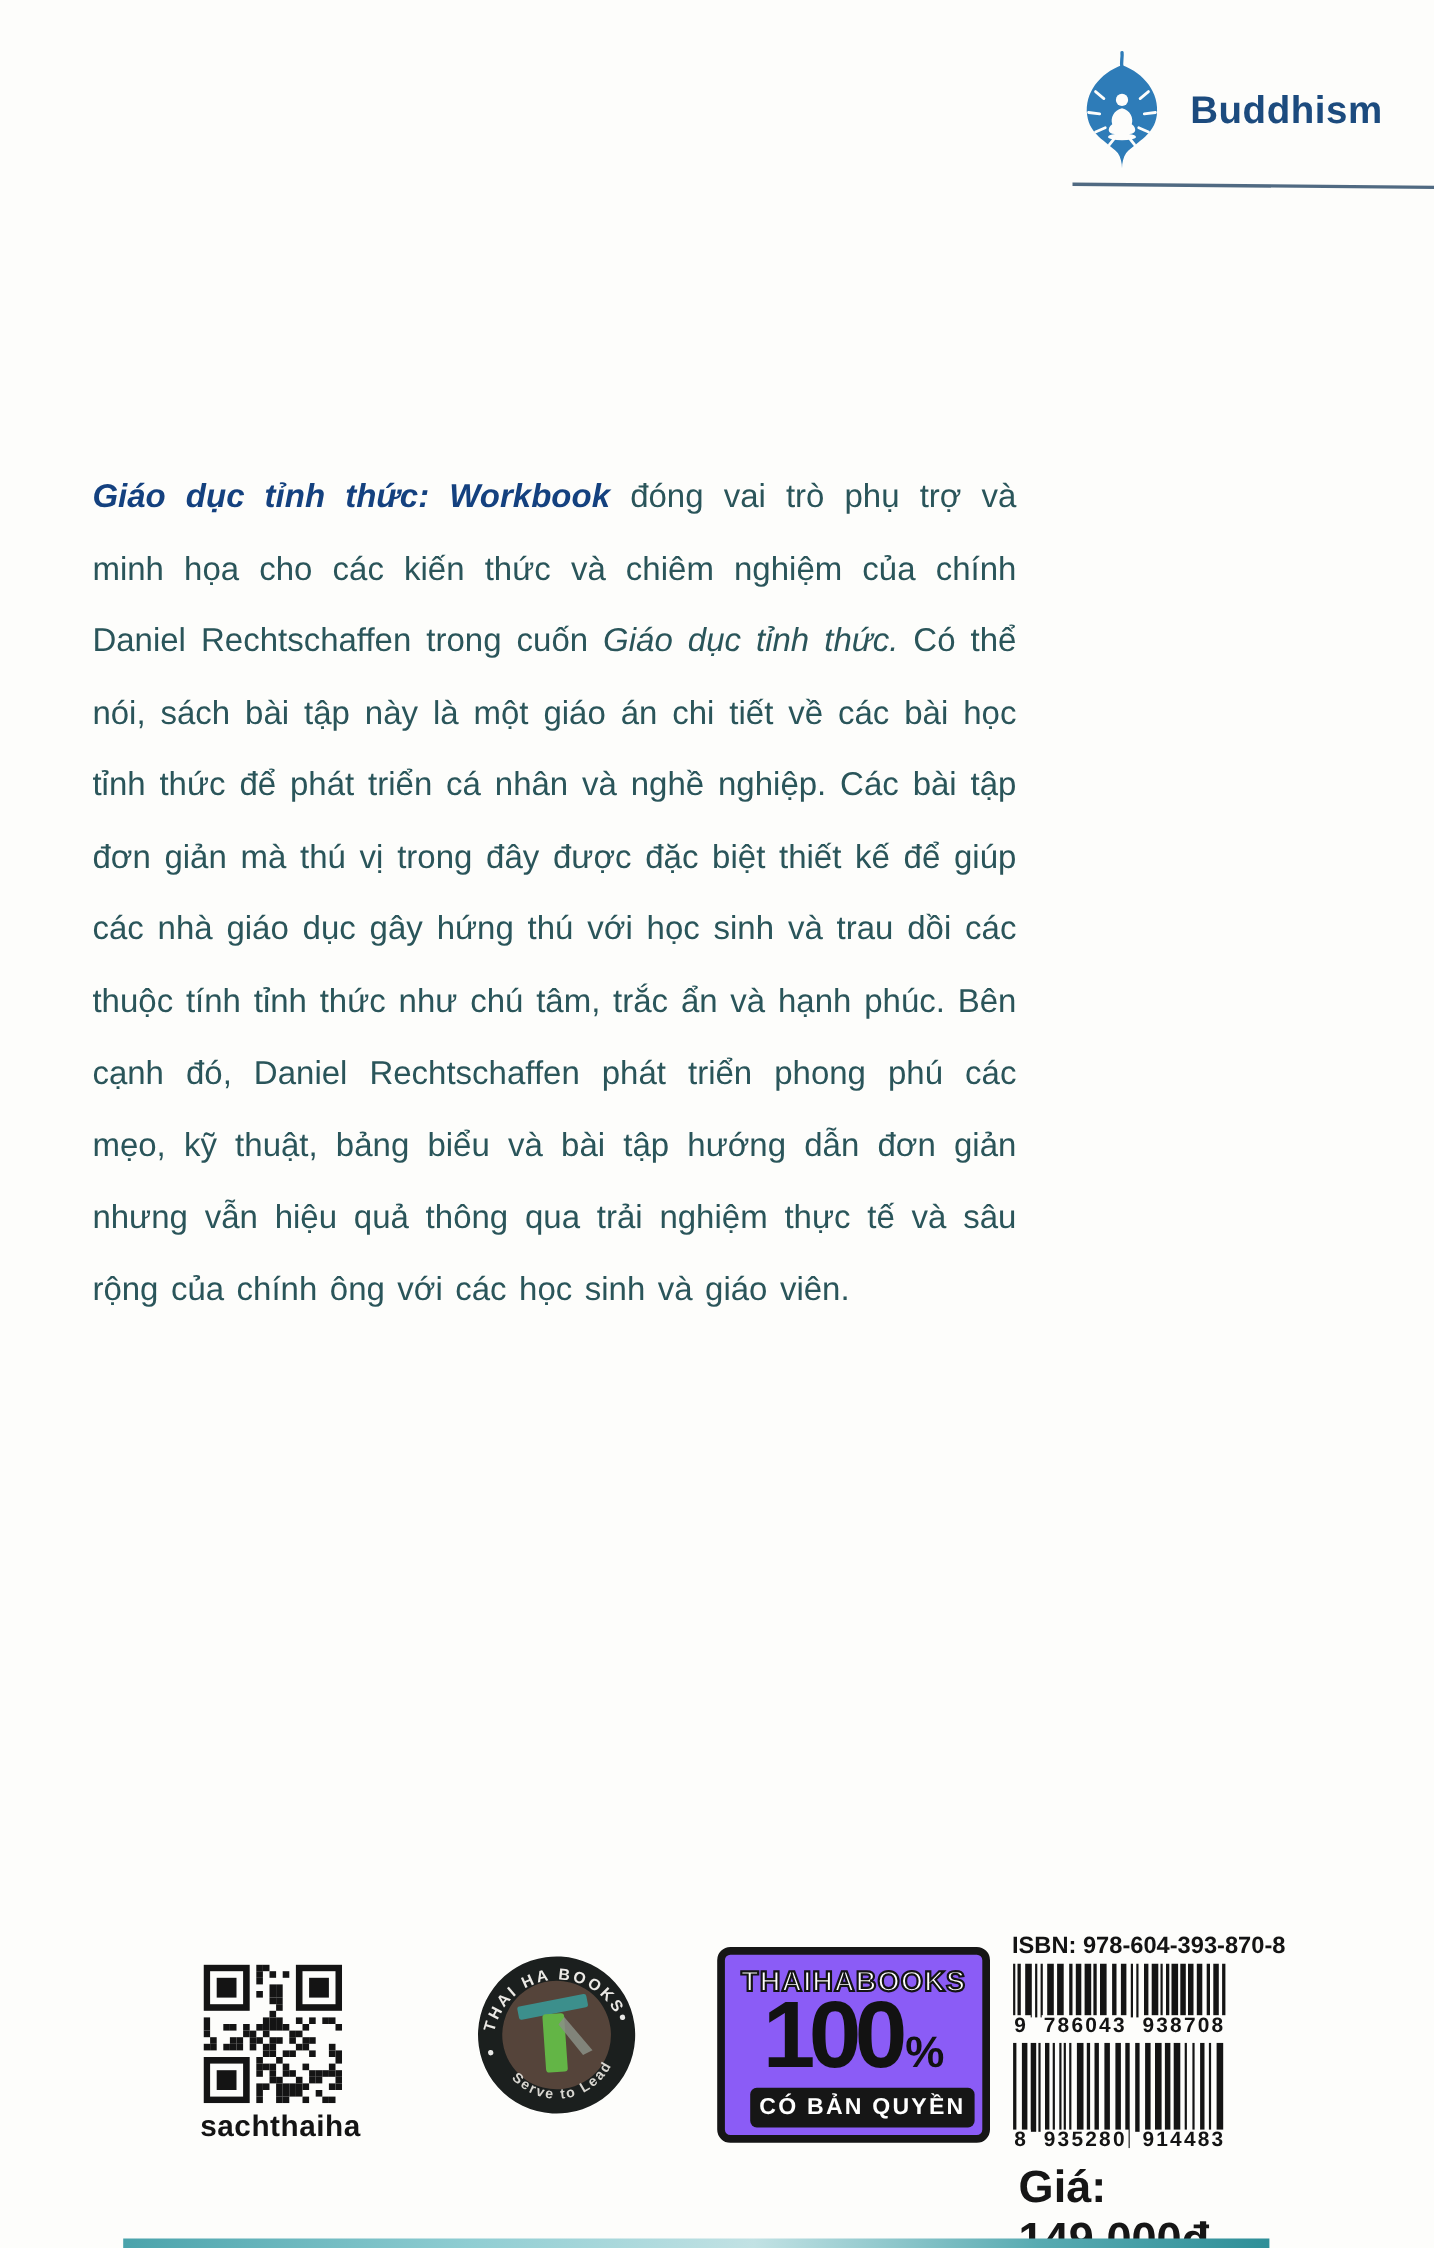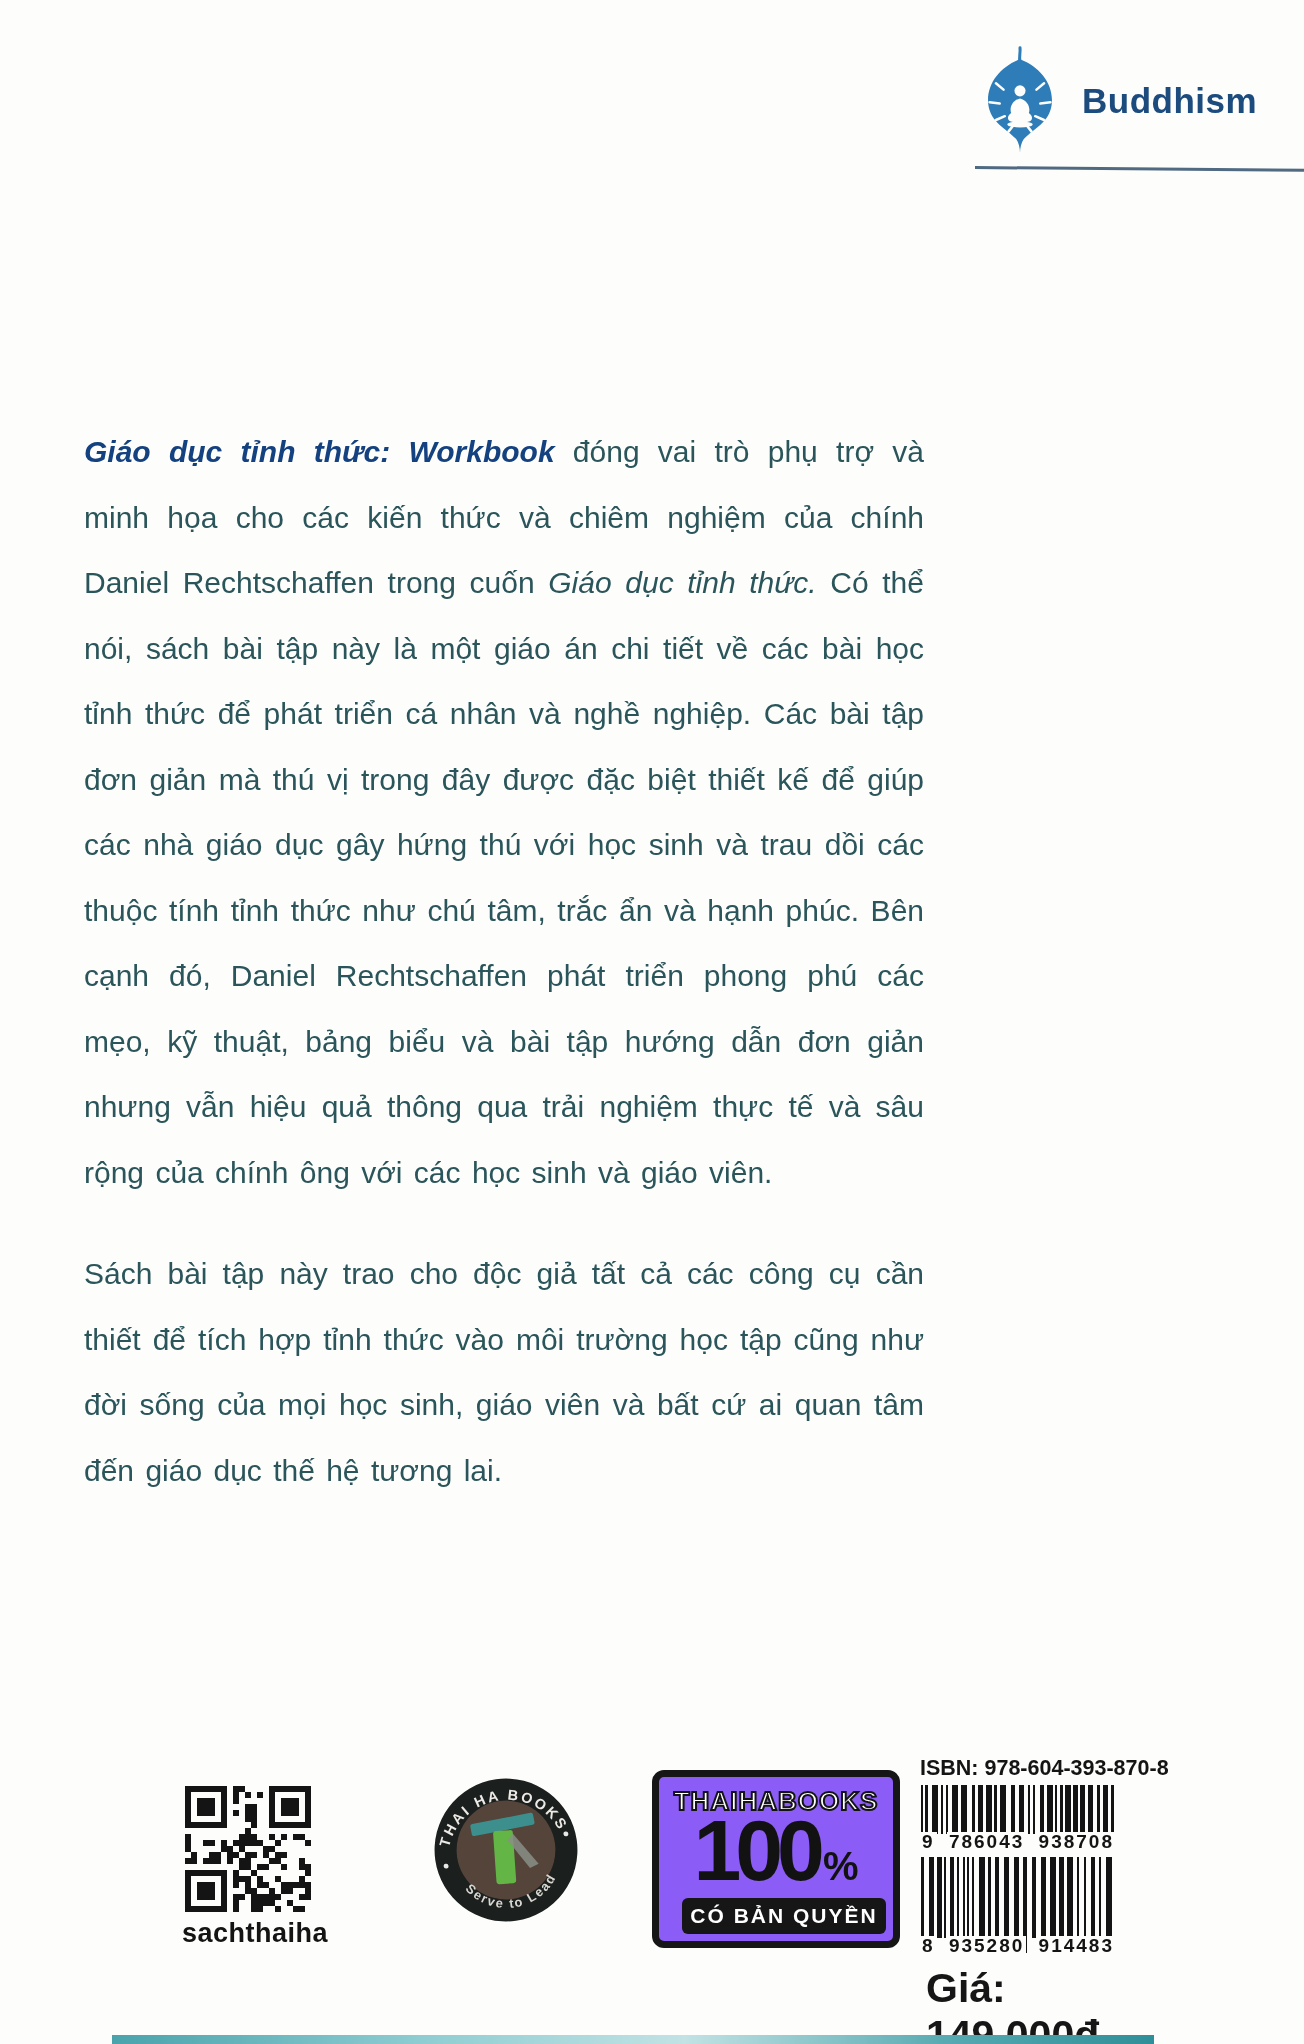--- a/index.html
+++ b/index.html
@@ -68,21 +68,20 @@
         <path d="M30,41 C24,42.5 21.5,48 23,52.5 C19,55.5 20,59.5 24.5,59.5 L35.5,59.5 C40,59.5 41,55.5 37,52.5 C38.5,48 36,42.5 30,41 Z"></path>
         <ellipse cx="30" cy="61.5" rx="10" ry="2.4"></ellipse>
       </g>
     </svg>
     <span class="pub-logo-label">Buddhism</span>
   </div>
   <div class="header-rule"></div>
 
   <div class="body-text">
     <p><span class="lead">Giáo dục tỉnh thức: Workbook</span><span> đóng vai trò phụ trợ và minh họa cho các kiến thức và chiêm nghiệm của chính Daniel Rechtschaffen trong cuốn </span><span class="it">Giáo dục tỉnh thức.</span><span> Có thể nói, sách bài tập này là một giáo án chi tiết về các bài học tỉnh thức để phát triển cá nhân và nghề nghiệp. Các bài tập đơn giản mà thú vị trong đây được đặc biệt thiết kế để giúp các nhà giáo dục gây hứng thú với học sinh và trau dồi các thuộc tính tỉnh thức như chú tâm, trắc ẩn và hạnh phúc. Bên cạnh đó, Daniel Rechtschaffen phát triển phong phú các mẹo, kỹ thuật, bảng biểu và bài tập hướng dẫn đơn giản nhưng vẫn hiệu quả thông qua trải nghiệm thực tế và sâu rộng của chính ông với các học sinh và giáo viên.</span></p>
-    <p>Sách bài tập này trao cho độc giả tất cả các công cụ cần thiết để tích hợp tỉnh thức vào môi trường học tập cũng như đời sống của mọi học sinh, giáo viên và bất cứ ai quan tâm đến giáo dục thế hệ tương lai.</p>
   </div>
 
   <div class="qr-wrap">
     <div class="qr-code"><svg width="126" height="126" fill="#141414">
           <rect x="48" y="0" width="6" height="6"></rect>
           <rect x="54" y="0" width="6" height="6"></rect>
           <rect x="48" y="6" width="6" height="6"></rect>
           <rect x="60" y="6" width="6" height="6"></rect>
           <rect x="72" y="6" width="6" height="6"></rect>
           <rect x="48" y="12" width="6" height="6"></rect>

